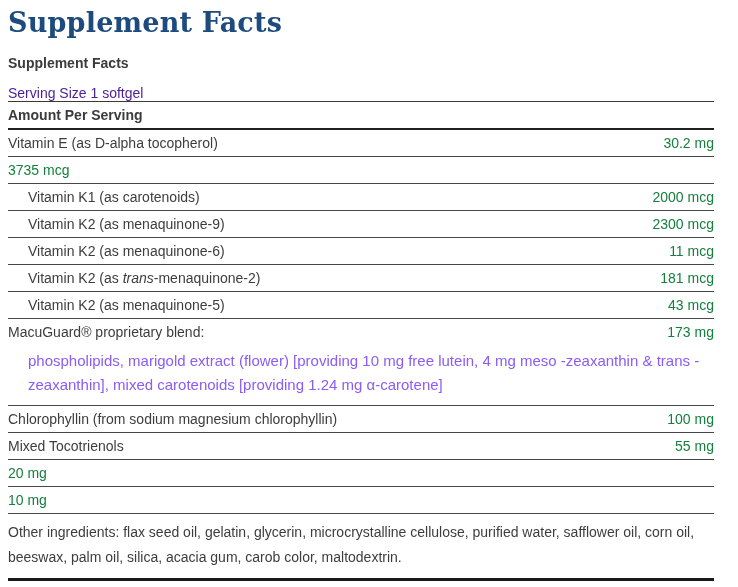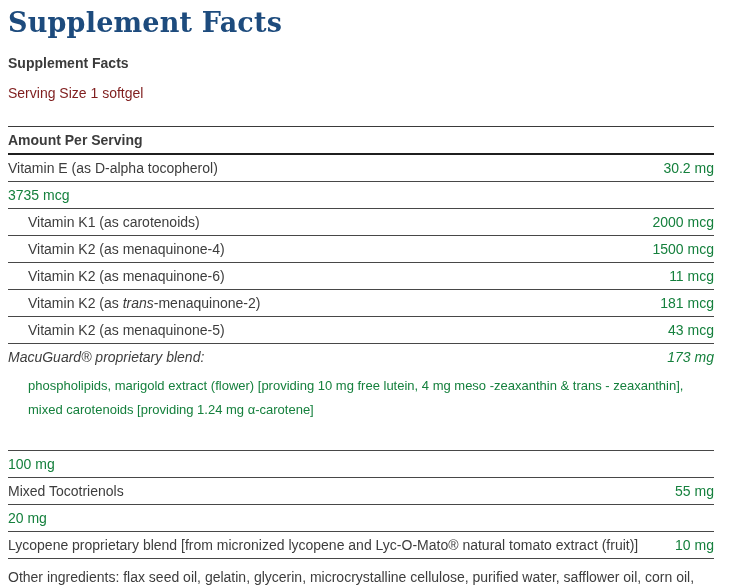--- a/index.html
+++ b/index.html
@@ -30,50 +30,50 @@
   }
   .facts-heading {
     font-size: 14px;
     font-weight: bold;
     margin-top: 15px;
     color: #3b3b3b;
   }
   .serving-size {
     font-size: 14px;
     margin-top: 14px;
-    color: #7f1d1d;
+    color: #4c1d95;
   }
   .aps-row {
-    margin-top: 25px;
+    margin-top: 0;
     border-top: 1px solid #3a3a3a;
     border-bottom: 2px solid #1f1f1f;
     padding: 5px 0 5px 0;
     font-size: 14px;
     font-weight: bold;
     color: #3b3b3b;
   }
   .row {
     display: flex;
     justify-content: space-between;
     align-items: center;
     height: 26px;
     border-bottom: 1px solid #484848;
     font-size: 14px;
   }
-  .row.no-border { border-bottom: none; font-style: italic; }
+  .row.no-border { border-bottom: none; }
   .row .label { color: #3d3d3d; }
   .row .label.indented { padding-left: 20px; }
   .row .amount { color: #15803d; white-space: nowrap; }
   .row .italic { font-style: italic; }
   .description {
-    font-size: 13px;
+    font-size: 15px;
     line-height: 24px;
-    padding: 4px 0 28px 20px;
+    padding: 4px 0 8px 20px;
     border-bottom: 1px solid #484848;
-    color: #15803d;
+    color: #8b5cf6;
   }
   .other-ingredients {
     font-size: 14px;
     line-height: 25px;
     padding: 6px 0 8px 0;
     border-bottom: 3px solid #1a1a1a;
     color: #3d3d3d;
   }
 </style>
 </head>
@@ -95,51 +95,51 @@
         <span class="amount">30.2 mg</span>
       </div>
       <div class="row">
         <span class="amount">3735 mcg</span>
       </div>
       <div class="row">
         <span class="label indented"><span>Vitamin K1 (as carotenoids)</span></span>
         <span class="amount">2000 mcg</span>
       </div>
       <div class="row">
-        <span class="label indented"><span>Vitamin K2 (as menaquinone-4)</span></span>
-        <span class="amount">1500 mcg</span>
+        <span class="label indented"><span>Vitamin K2 (as menaquinone-9)</span></span>
+        <span class="amount">2300 mcg</span>
       </div>
       <div class="row">
         <span class="label indented"><span>Vitamin K2 (as menaquinone-6)</span></span>
         <span class="amount">11 mcg</span>
       </div>
       <div class="row">
         <span class="label indented"><span>Vitamin K2 (as </span><span class="italic">trans</span><span>-menaquinone-2)</span></span>
         <span class="amount">181 mcg</span>
       </div>
       <div class="row">
         <span class="label indented"><span>Vitamin K2 (as menaquinone-5)</span></span>
         <span class="amount">43 mcg</span>
       </div>
       <div class="row no-border">
         <span class="label"><span>MacuGuard® proprietary blend:</span></span>
         <span class="amount">173 mg</span>
       </div>
       <div class="description">phospholipids, marigold extract (flower) [providing 10 mg free lutein, 4 mg meso -zeaxanthin &amp; trans - zeaxanthin], mixed carotenoids [providing 1.24 mg α-carotene]</div>
       <div class="row">
+        <span class="label"><span>Chlorophyllin (from sodium magnesium chlorophyllin)</span></span>
         <span class="amount">100 mg</span>
       </div>
       <div class="row">
         <span class="label"><span>Mixed Tocotrienols</span></span>
         <span class="amount">55 mg</span>
       </div>
       <div class="row">
         <span class="amount">20 mg</span>
       </div>
       <div class="row">
-        <span class="label"><span>Lycopene proprietary blend [from micronized lycopene and Lyc-O-Mato® natural tomato extract (fruit)]</span></span>
         <span class="amount">10 mg</span>
       </div>
     </div>
 
   <div class="other-ingredients">Other ingredients: flax seed oil, gelatin, glycerin, microcrystalline cellulose, purified water, safflower oil, corn oil, beeswax, palm oil, silica, acacia gum, carob color, maltodextrin.</div>
 
 </div>
 
 </body></html>

